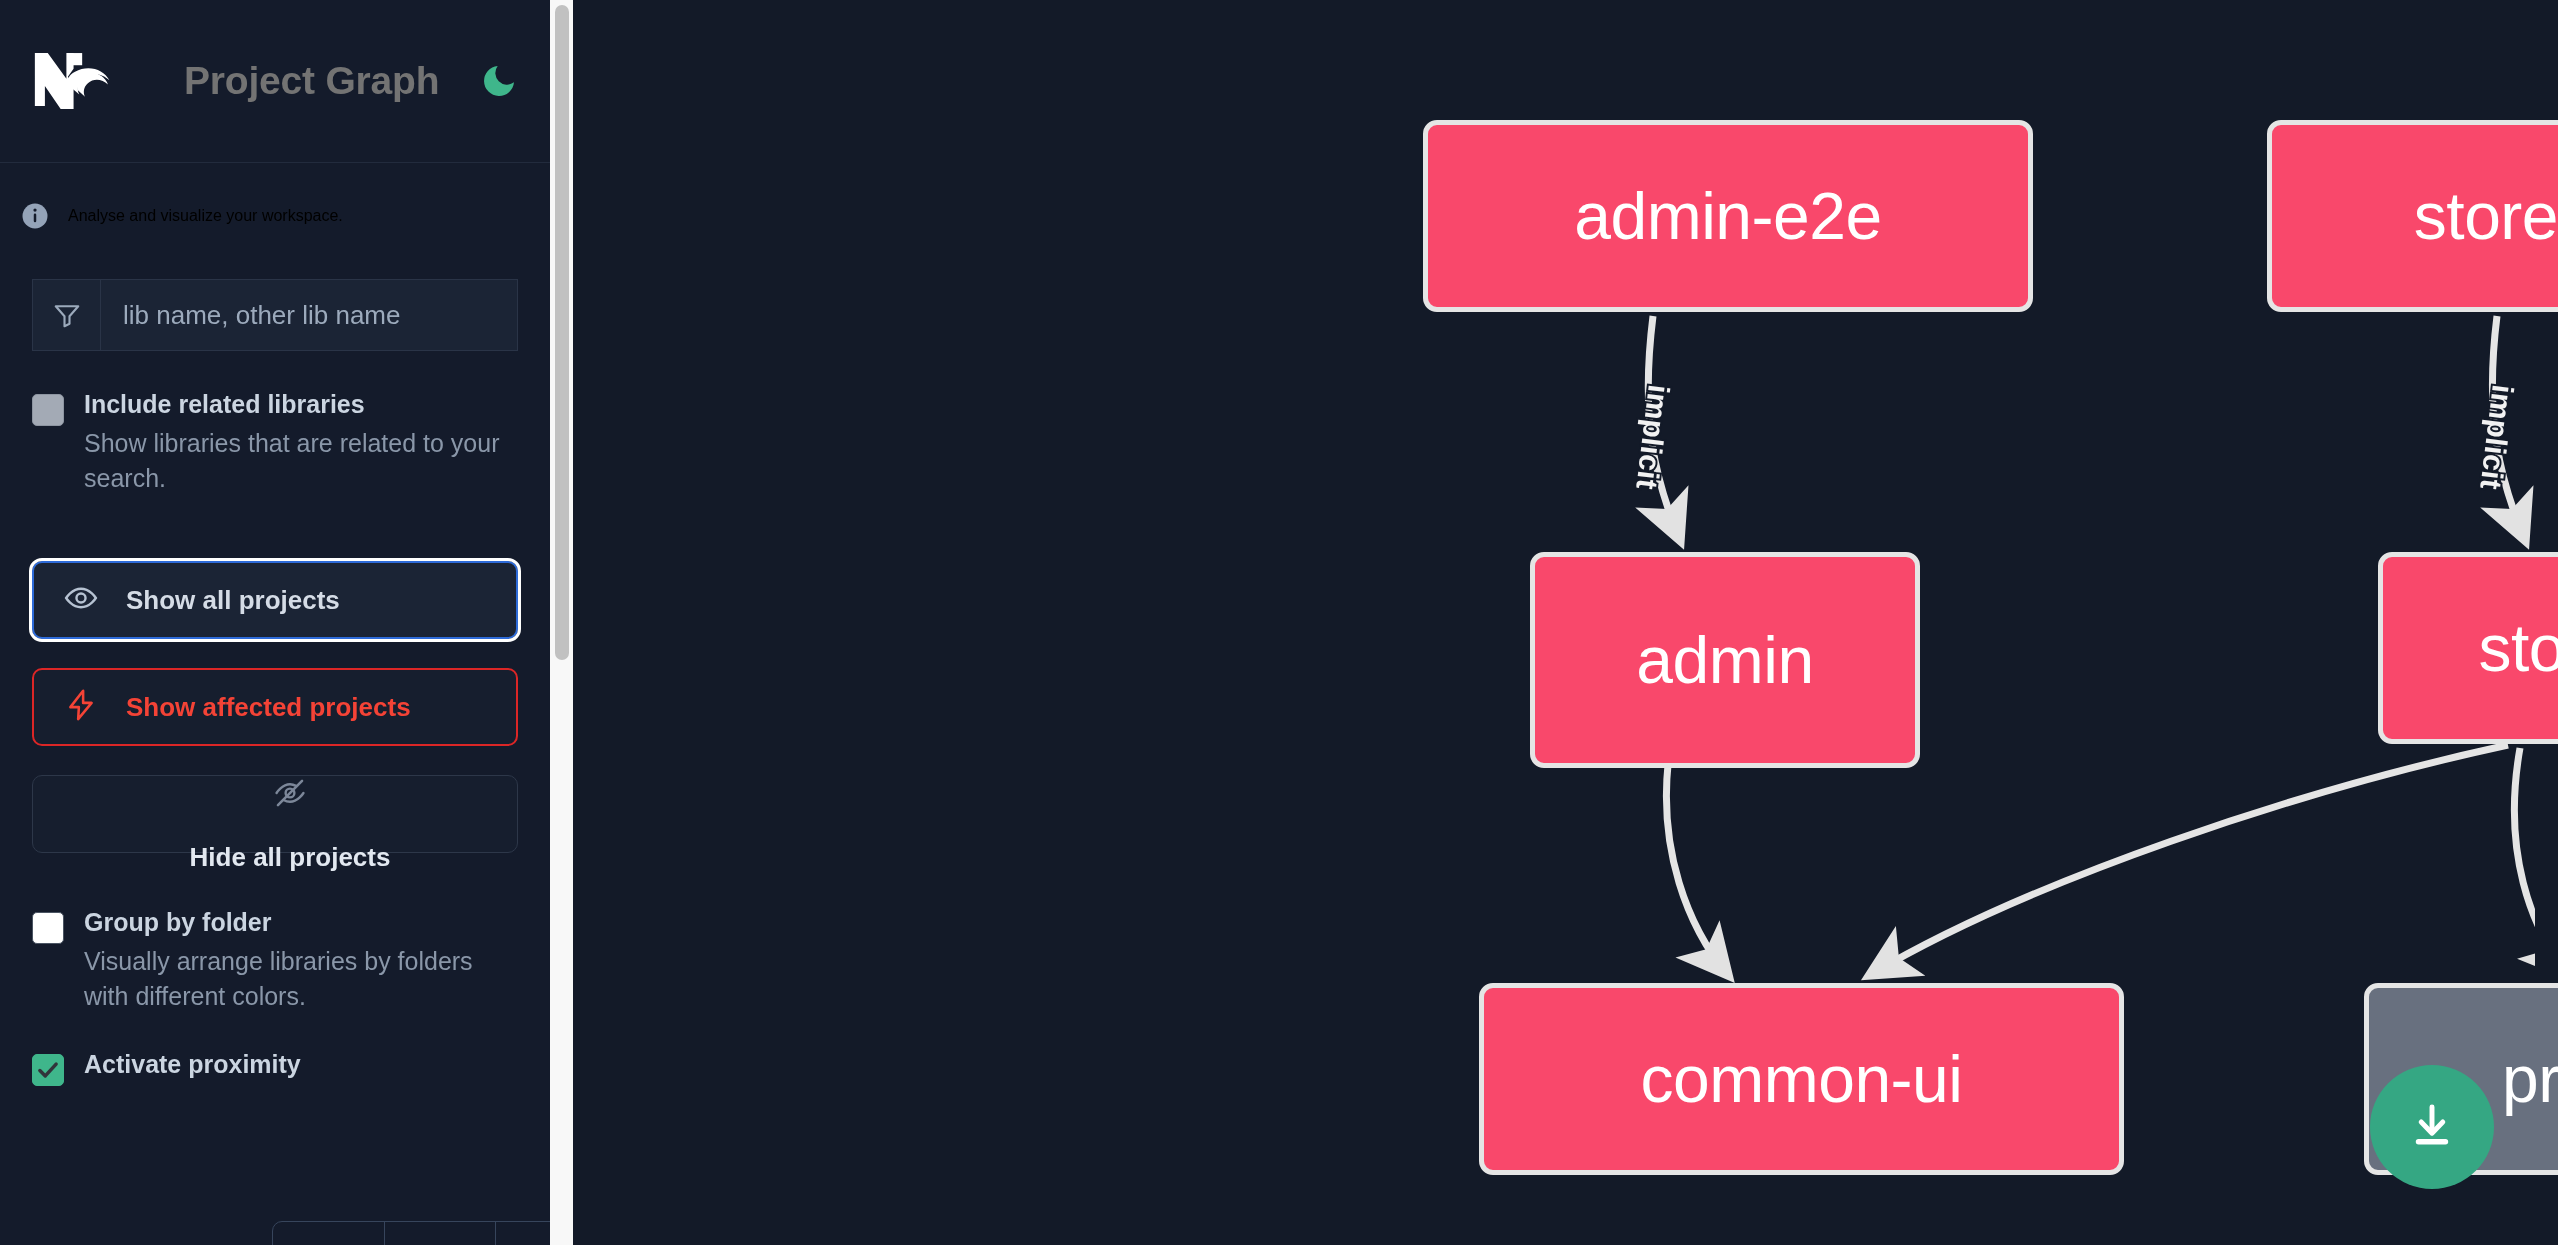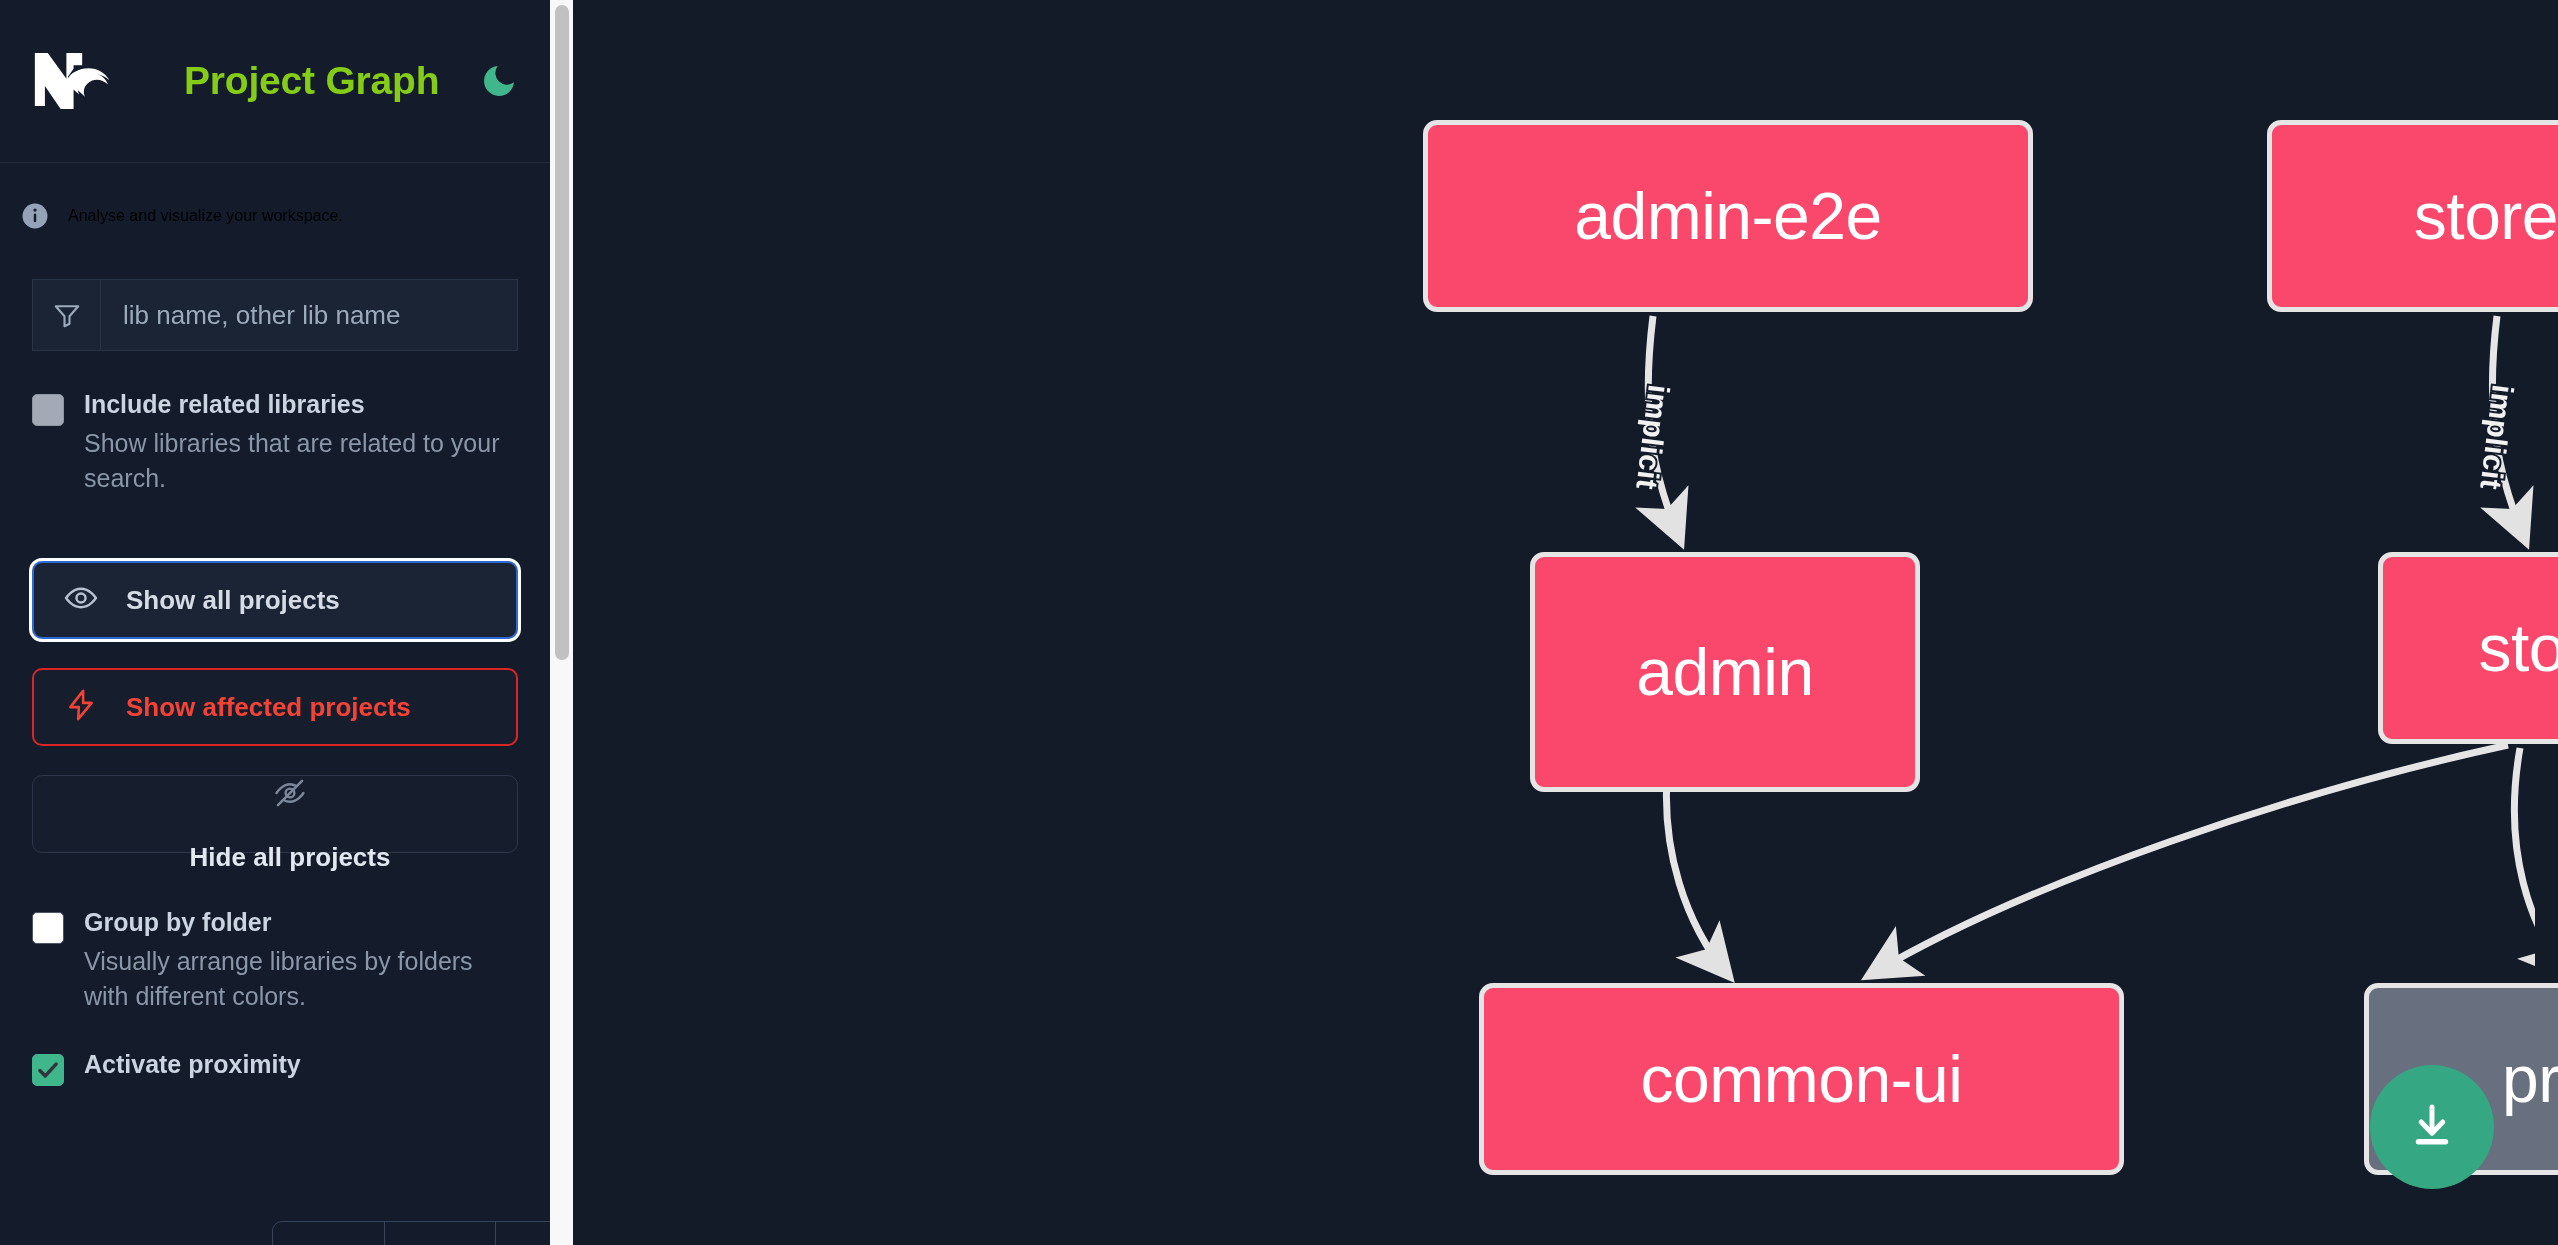--- a/index.html
+++ b/index.html
@@ -20,21 +20,21 @@
     overflow: hidden;
   }
   .sb-header {
     height: 163px;
     display: flex; align-items: center;
     padding: 0 32px;
     border-bottom: 1px solid #222B3D;
   }
   .nx-logo { width: 86px; height: 62px; flex: 0 0 86px; }
   .app-title {
-    color: #84cc16;
+    color: #737373;
     font-size: 39px;
     font-weight: bold;
     margin-left: 66px;
     letter-spacing: -0.2px;
     white-space: nowrap;
   }
   .moon-btn {
     margin-left: 40px;
     width: 46px; height: 46px;
     display: flex; align-items: center; justify-content: center;
@@ -339,21 +339,21 @@
     </svg>
 
     <div class="node red" style="left:873px; top:120px; width:610px; height:192px;">
       <span>admin-e2e</span>
     </div>
 
     <div class="node red" style="left:1717px; top:120px; width:568px; height:192px;">
       <span>store-e2e</span>
     </div>
 
-    <div class="node red" style="left:980px; top:552px; width:390px; height:240px;">
+    <div class="node red" style="left:980px; top:552px; width:390px; height:216px;">
       <span>admin</span>
     </div>
 
     <div class="node red" style="left:1828px; top:552px; width:345px; height:192px;">
       <span>store</span>
     </div>
 
     <div class="node red" style="left:929px; top:983px; width:645px; height:192px;">
       <span>common-ui</span>
     </div>

